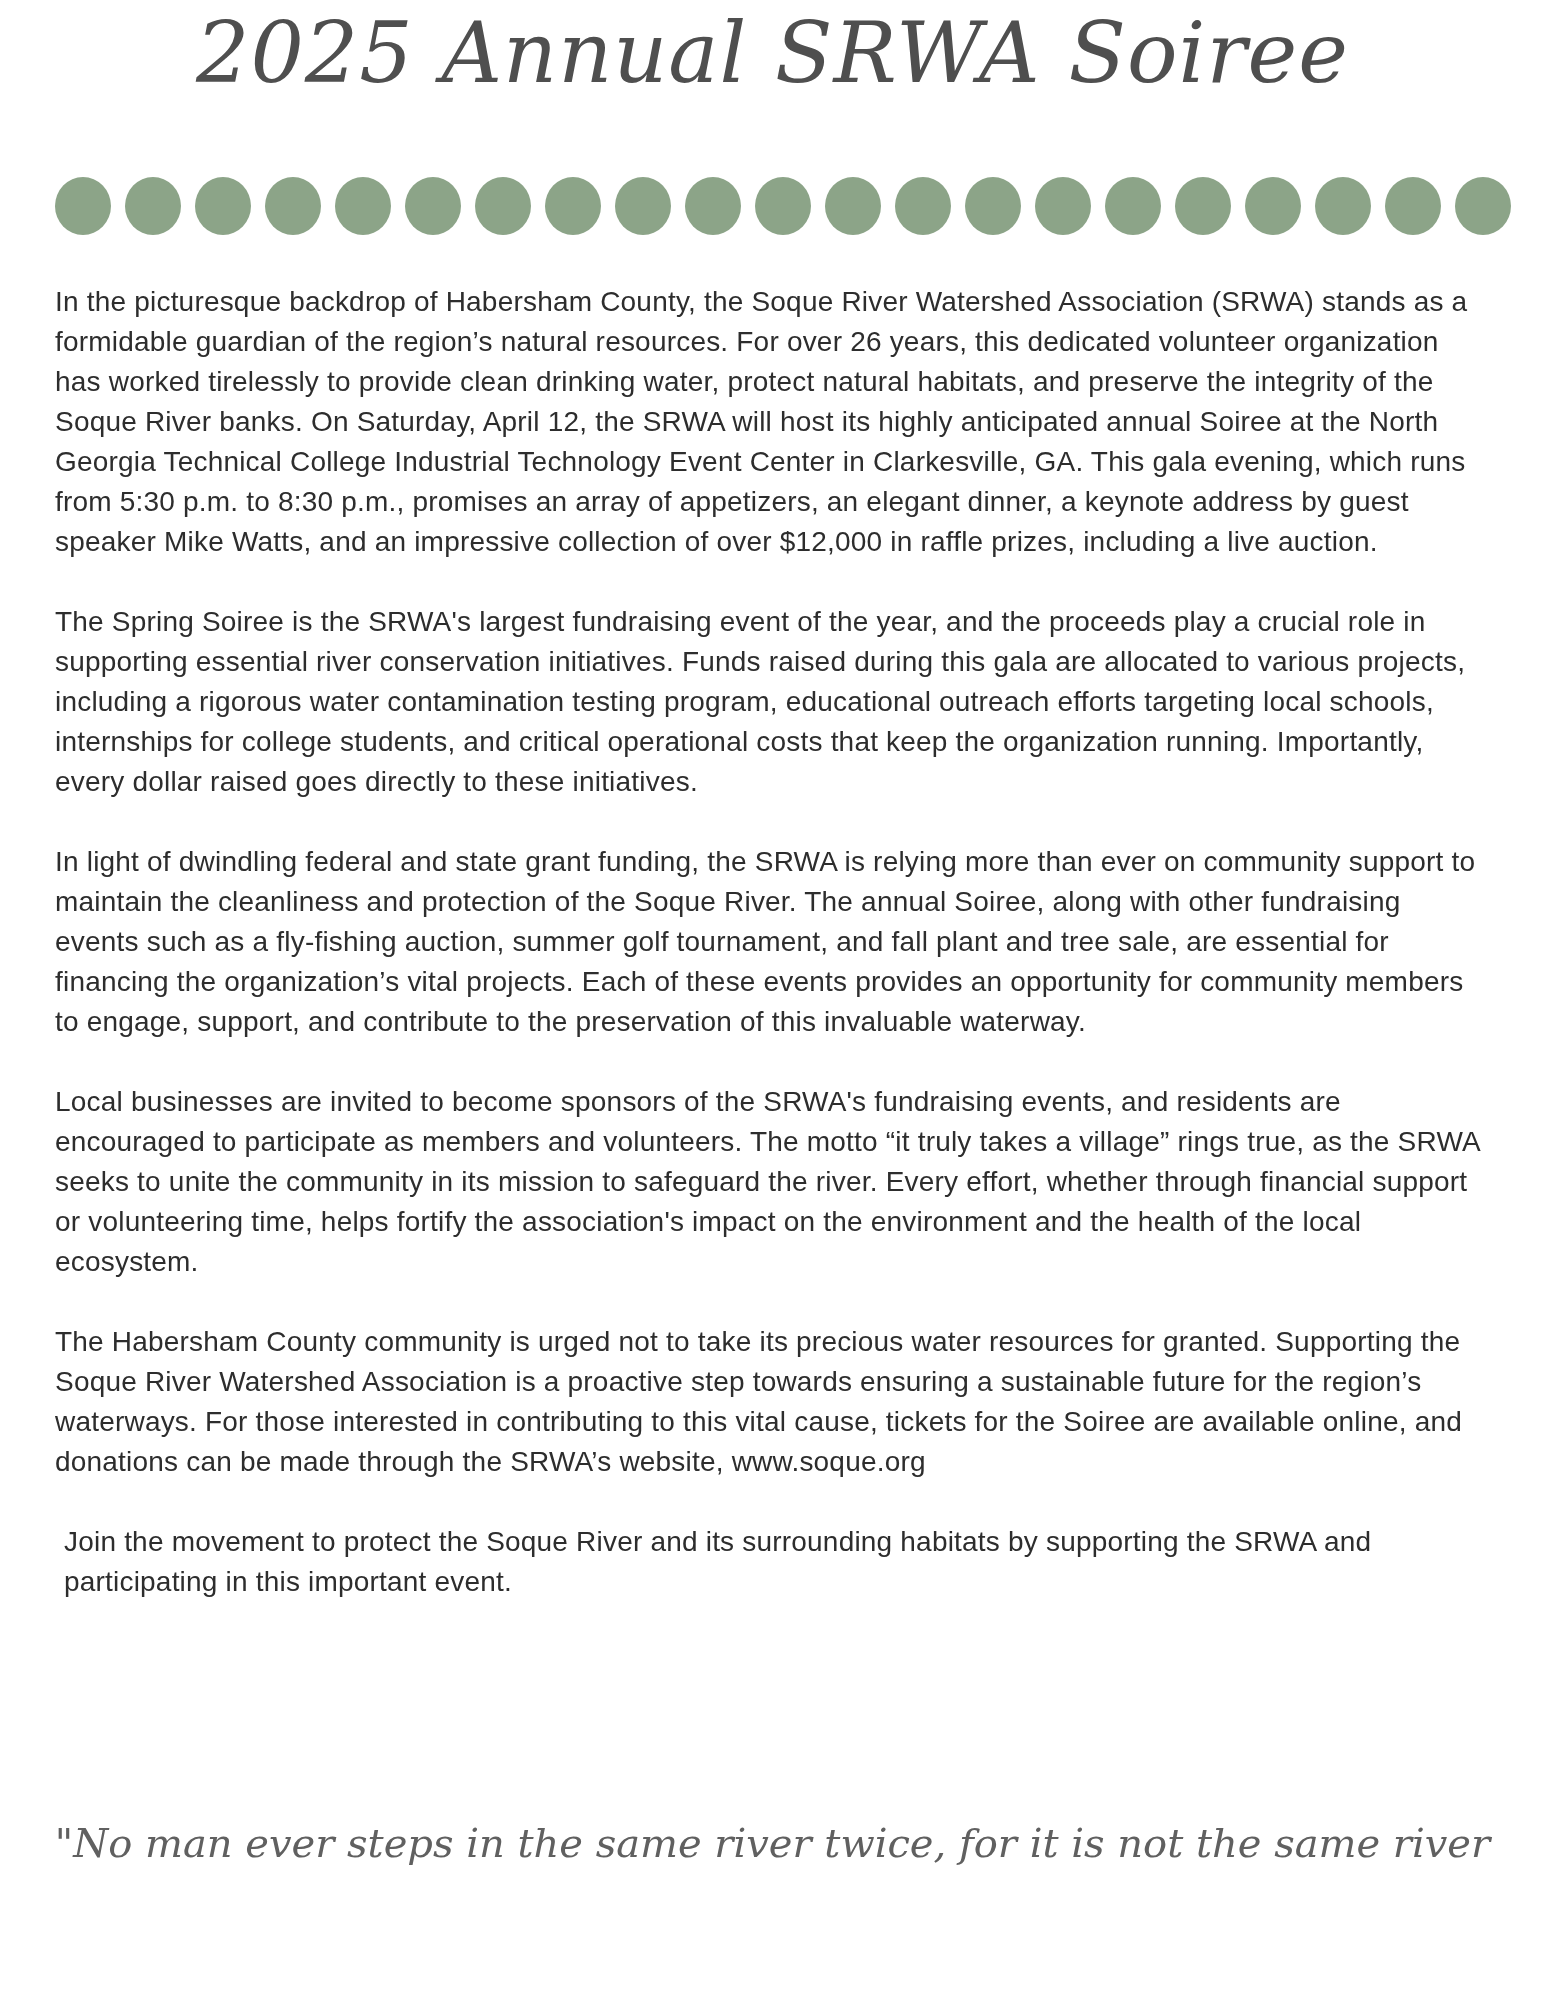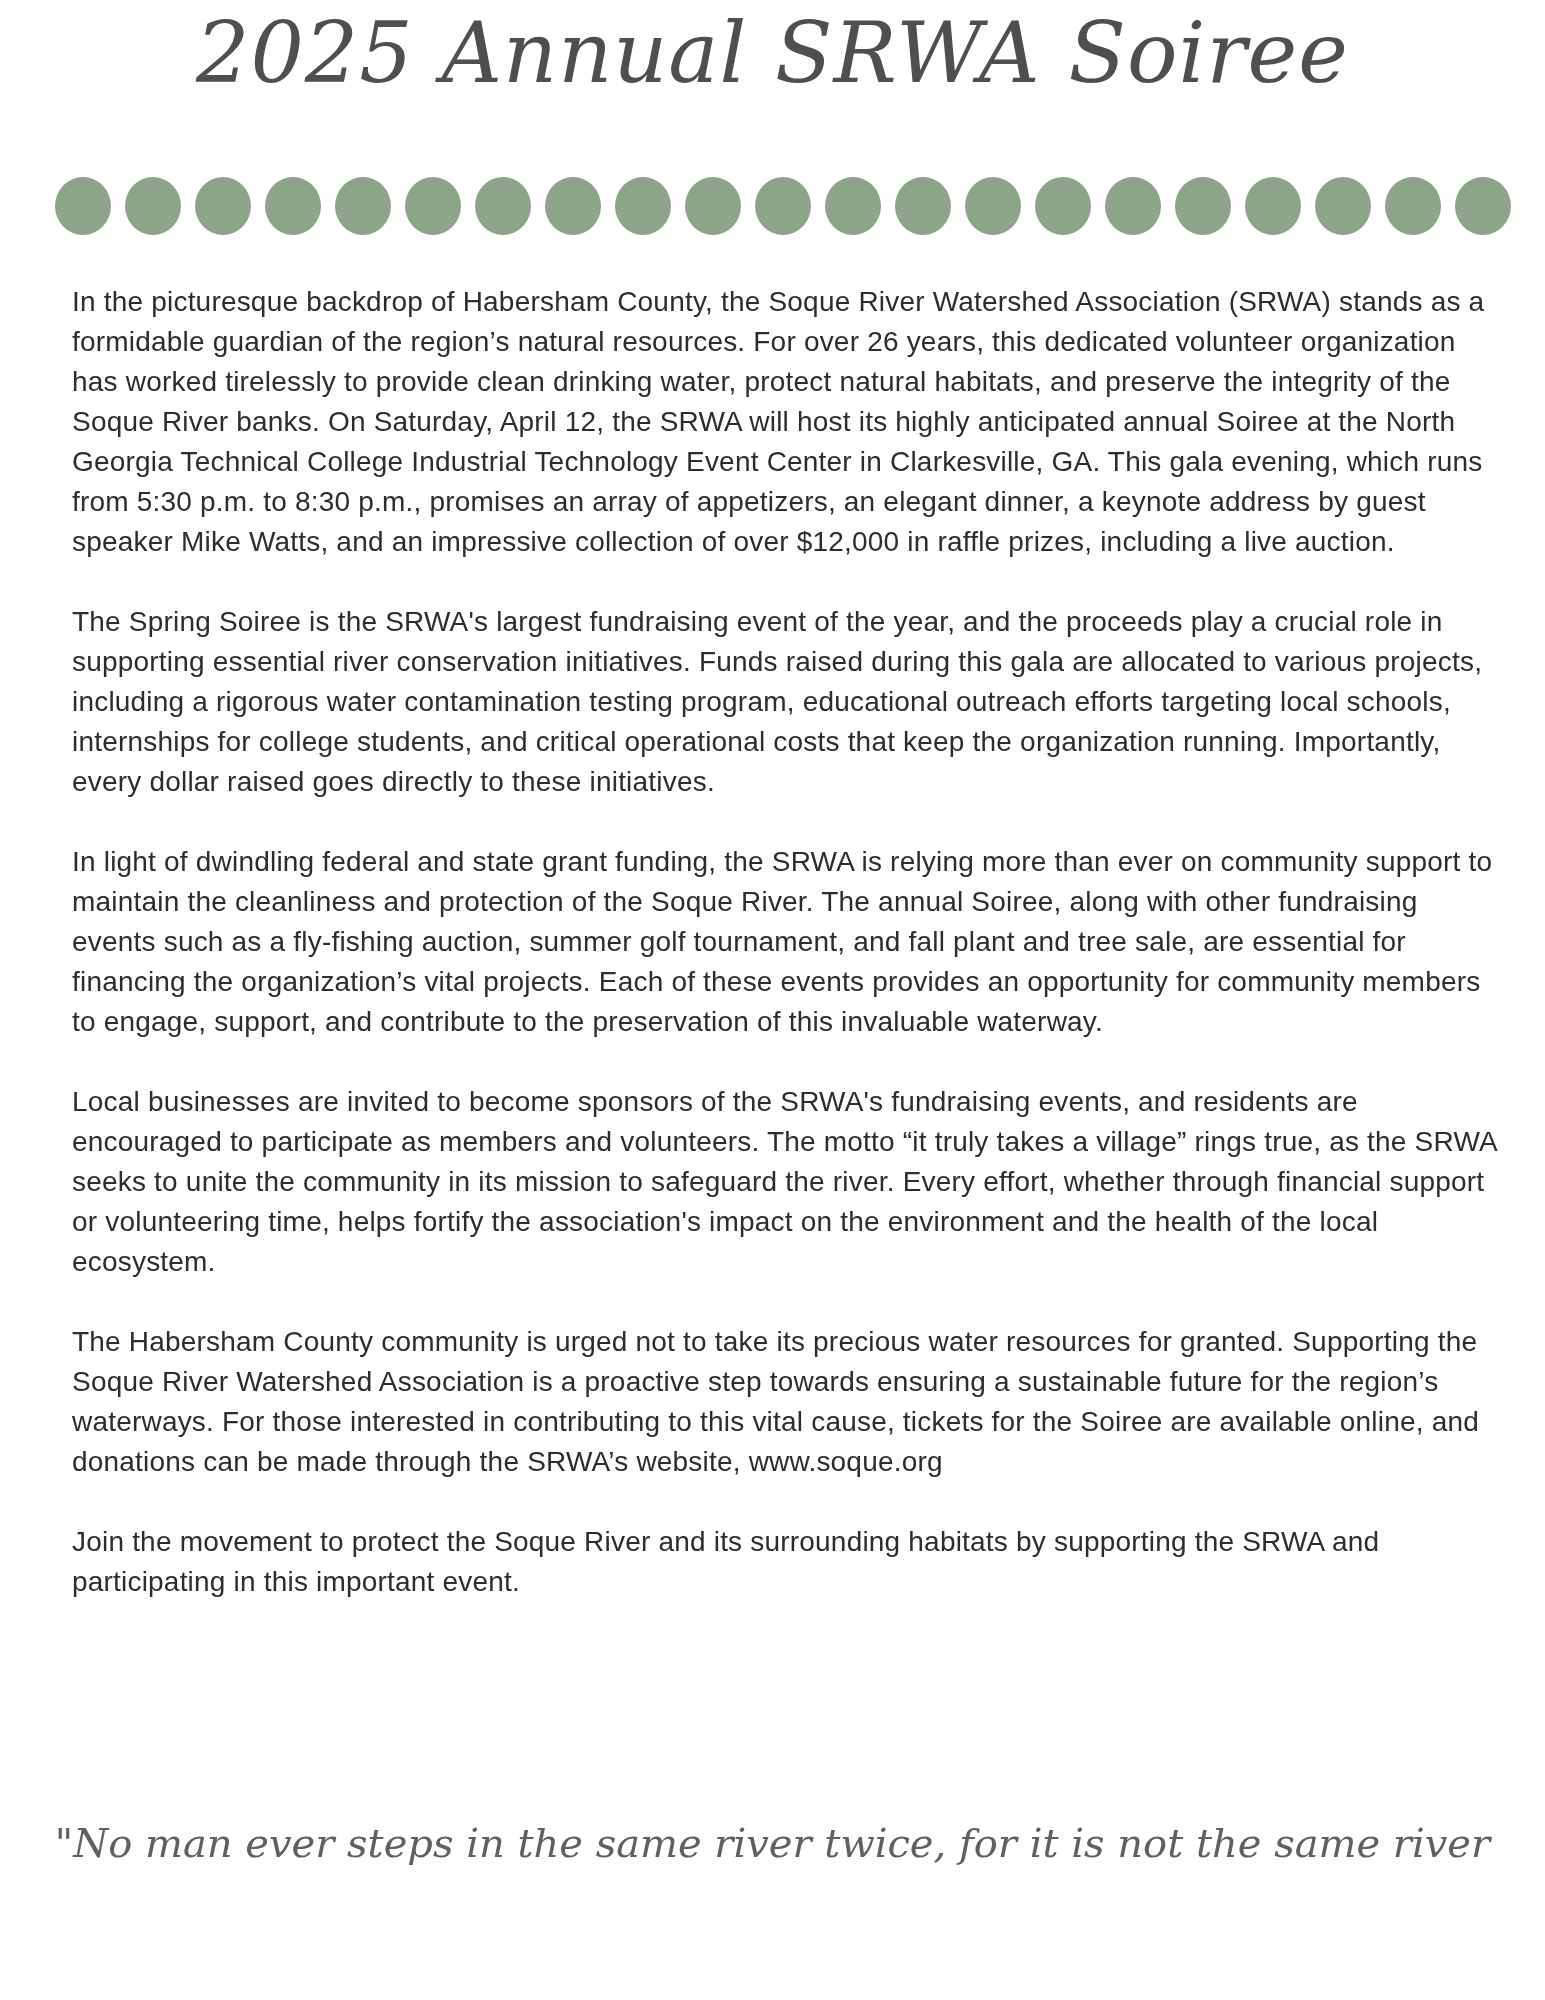--- a/index.html
+++ b/index.html
@@ -38,21 +38,21 @@
   .dot {
     width: 56px;
     height: 58px;
     border-radius: 50%;
     background: #8ca488;
     flex: 0 0 auto;
   }
   .article {
     position: absolute;
     top: 282px;
-    left: 72px;
+    left: 55px;
     width: 1434px;
   }
   .article p {
     margin: 0 0 40px 0;
     font-size: 28px;
     line-height: 40px;
     letter-spacing: 0.2px;
     color: #2d2d2d;
     text-align: left;
   }
@@ -102,20 +102,20 @@
       <div class="dot" style="background: rgb(140, 164, 136);"></div>
       <div class="dot" style="background: rgb(140, 164, 136);"></div>
     </div>
 
   <div class="article">
       <p style="color: rgb(45, 45, 45);">In the picturesque backdrop of Habersham County, the Soque River Watershed Association (SRWA) stands as a formidable guardian of the region’s natural resources. For over 26 years, this dedicated volunteer organization has worked tirelessly to provide clean drinking water, protect natural habitats, and preserve the integrity of the Soque River banks. On Saturday, April 12, the SRWA will host its highly anticipated annual Soiree at the North Georgia Technical College Industrial Technology Event Center in Clarkesville, GA. This gala evening, which runs from 5:30 p.m. to 8:30 p.m., promises an array of appetizers, an elegant dinner, a keynote address by guest speaker Mike Watts, and an impressive collection of over $12,000 in raffle prizes, including a live auction.</p>
       <p style="color: rgb(45, 45, 45);">The Spring Soiree is the SRWA's largest fundraising event of the year, and the proceeds play a crucial role in supporting essential river conservation initiatives. Funds raised during this gala are allocated to various projects, including a rigorous water contamination testing program, educational outreach efforts targeting local schools, internships for college students, and critical operational costs that keep the organization running. Importantly, every dollar raised goes directly to these initiatives.</p>
       <p style="color: rgb(45, 45, 45);">In light of dwindling federal and state grant funding, the SRWA is relying more than ever on community support to maintain the cleanliness and protection of the Soque River. The annual Soiree, along with other fundraising events such as a fly-fishing auction, summer golf tournament, and fall plant and tree sale, are essential for financing the organization’s vital projects. Each of these events provides an opportunity for community members to engage, support, and contribute to the preservation of this invaluable waterway.</p>
       <p style="color: rgb(45, 45, 45);">Local businesses are invited to become sponsors of the SRWA's fundraising events, and residents are encouraged to participate as members and volunteers. The motto “it truly takes a village” rings true, as the SRWA seeks to unite the community in its mission to safeguard the river. Every effort, whether through financial support or volunteering time, helps fortify the association's impact on the environment and the health of the local ecosystem.</p>
       <p style="color: rgb(45, 45, 45);">The Habersham County community is urged not to take its precious water resources for granted. Supporting the Soque River Watershed Association is a proactive step towards ensuring a sustainable future for the region’s waterways. For those interested in contributing to this vital cause, tickets for the Soiree are available online, and donations can be made through the SRWA’s website, www.soque.org</p>
-      <p style="color: rgb(45, 45, 45);">Join the movement to protect the Soque River and its surrounding habitats by supporting the SRWA and participating in this important event.</p>
+      <p style="color: rgb(45, 45, 45); margin-left: 9px;">Join the movement to protect the Soque River and its surrounding habitats by supporting the SRWA and participating in this important event.</p>
     </div>
 
   <div class="quote" style="color: rgb(96, 96, 96);">
     <div class="quote-line">"No man ever steps in the same river twice, for it is not the same river</div>
   </div>
 
 </div>
 
 </body></html>

